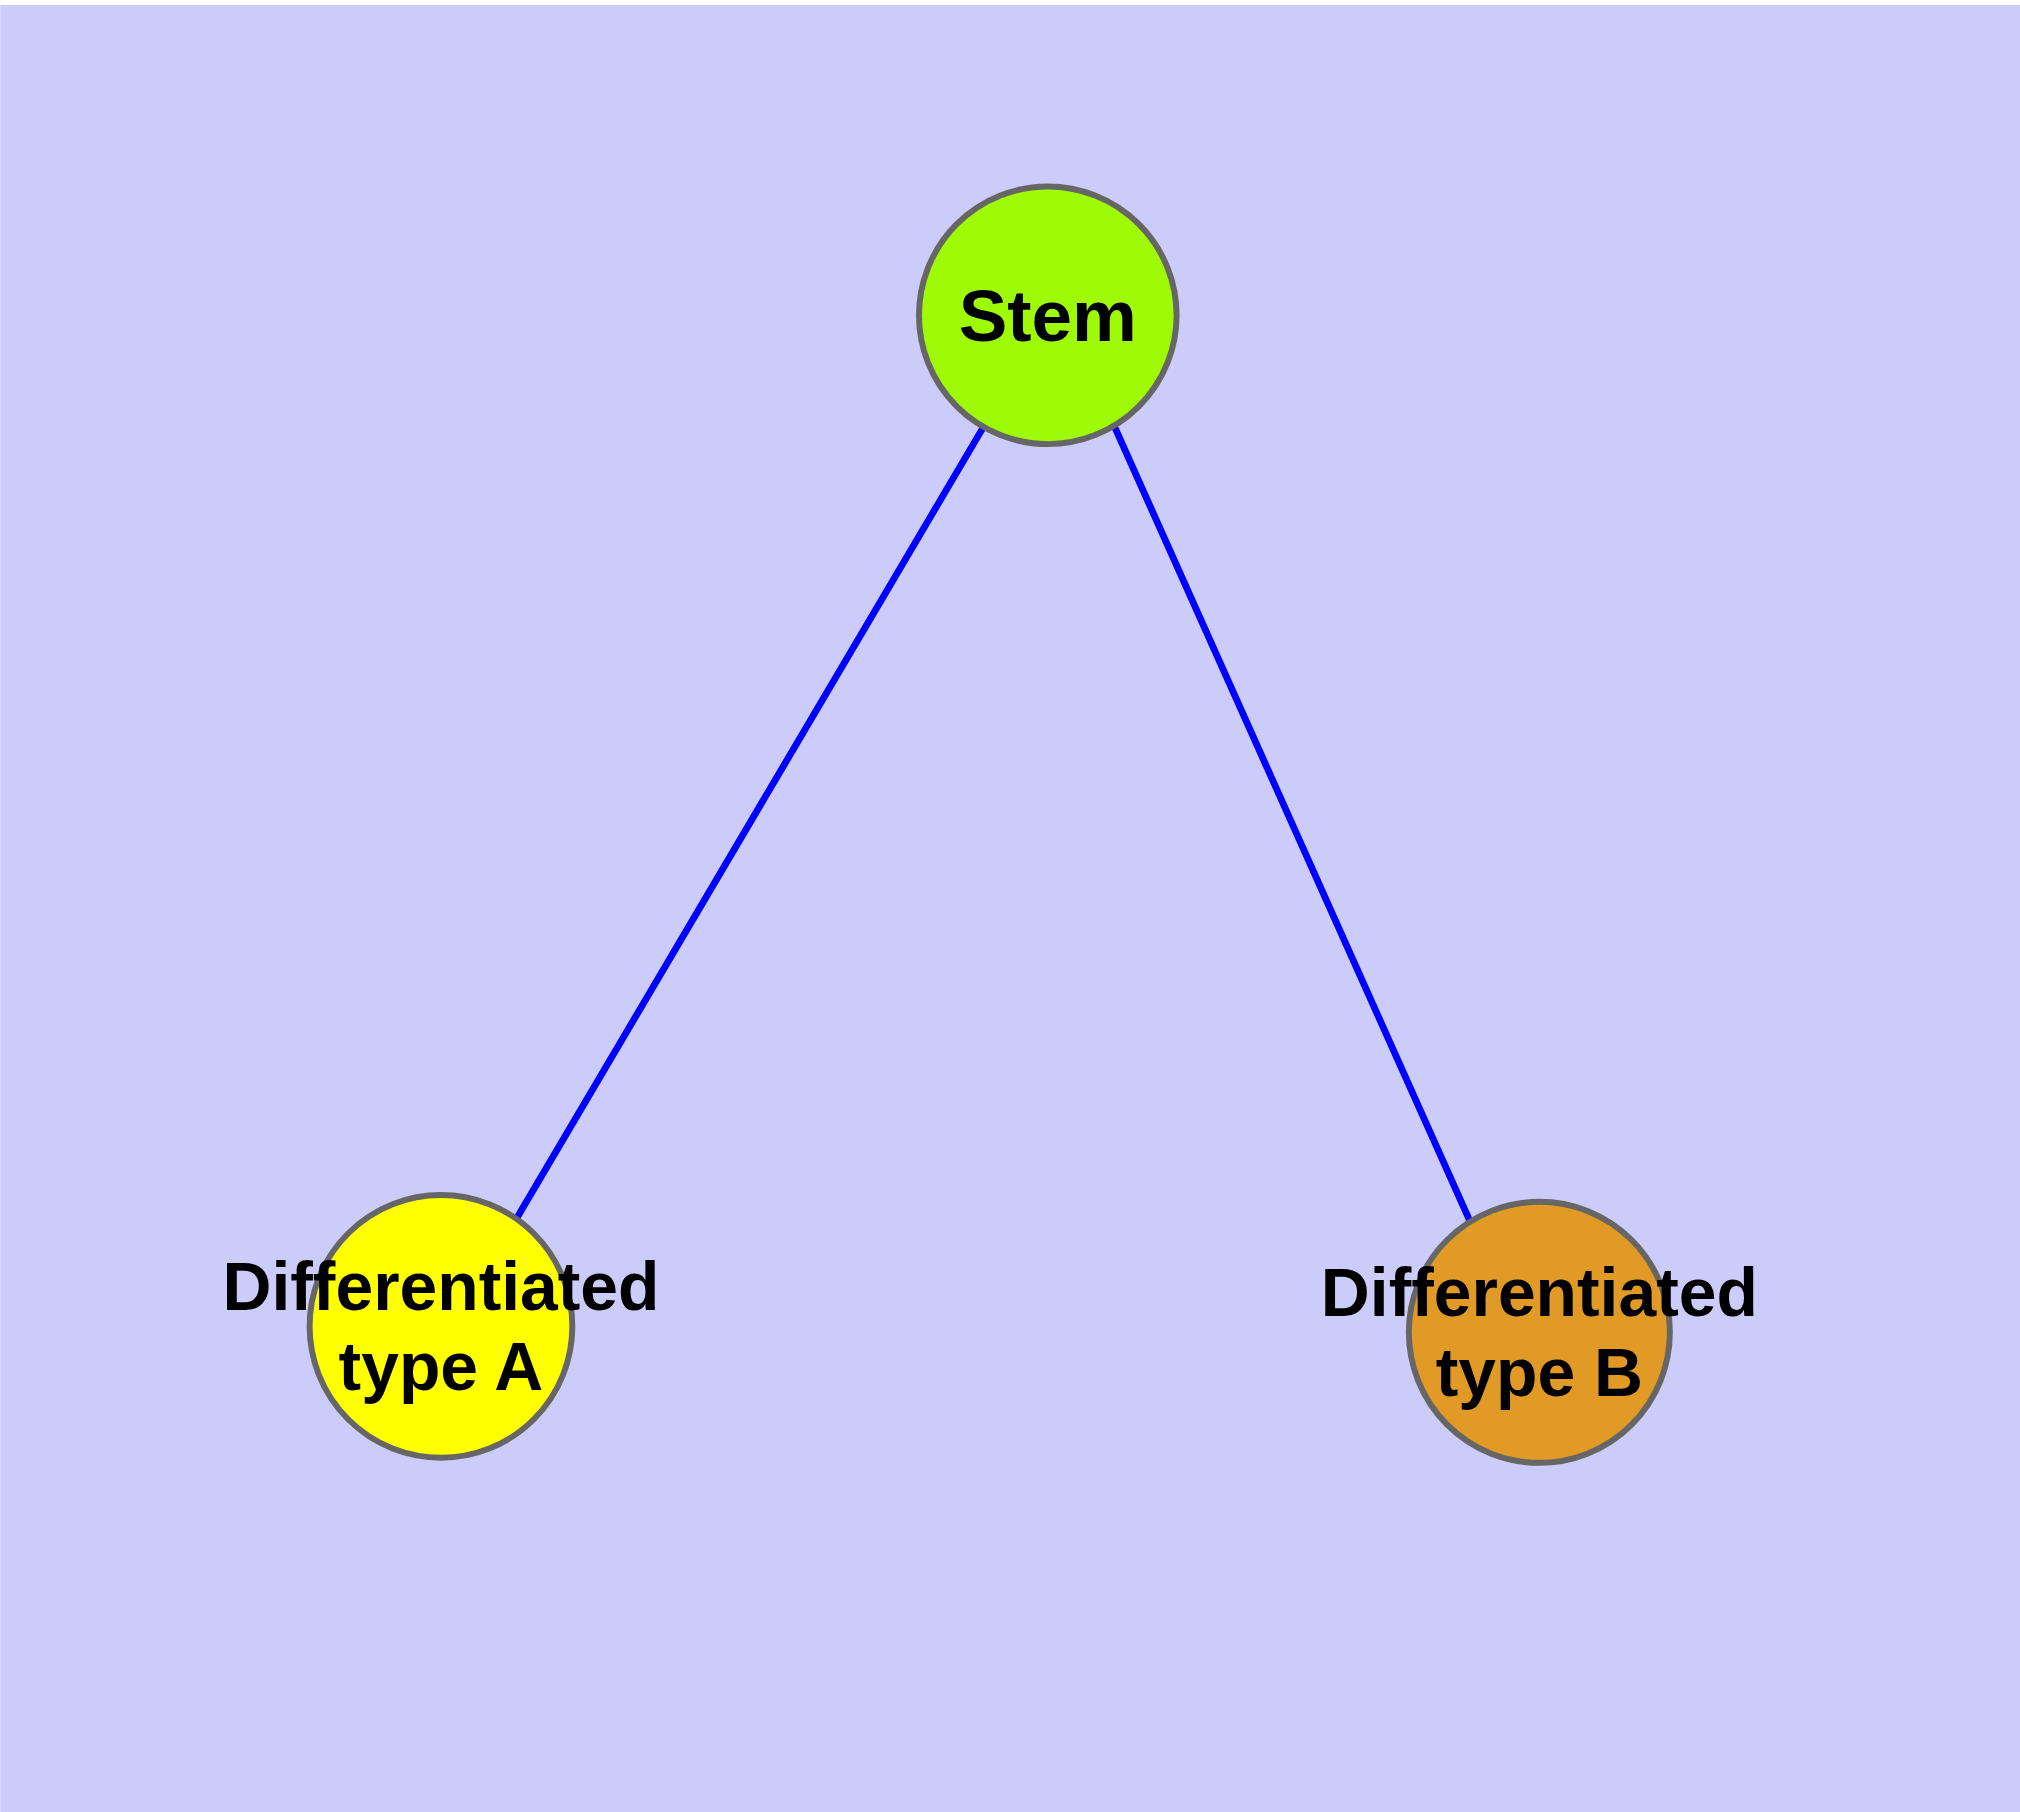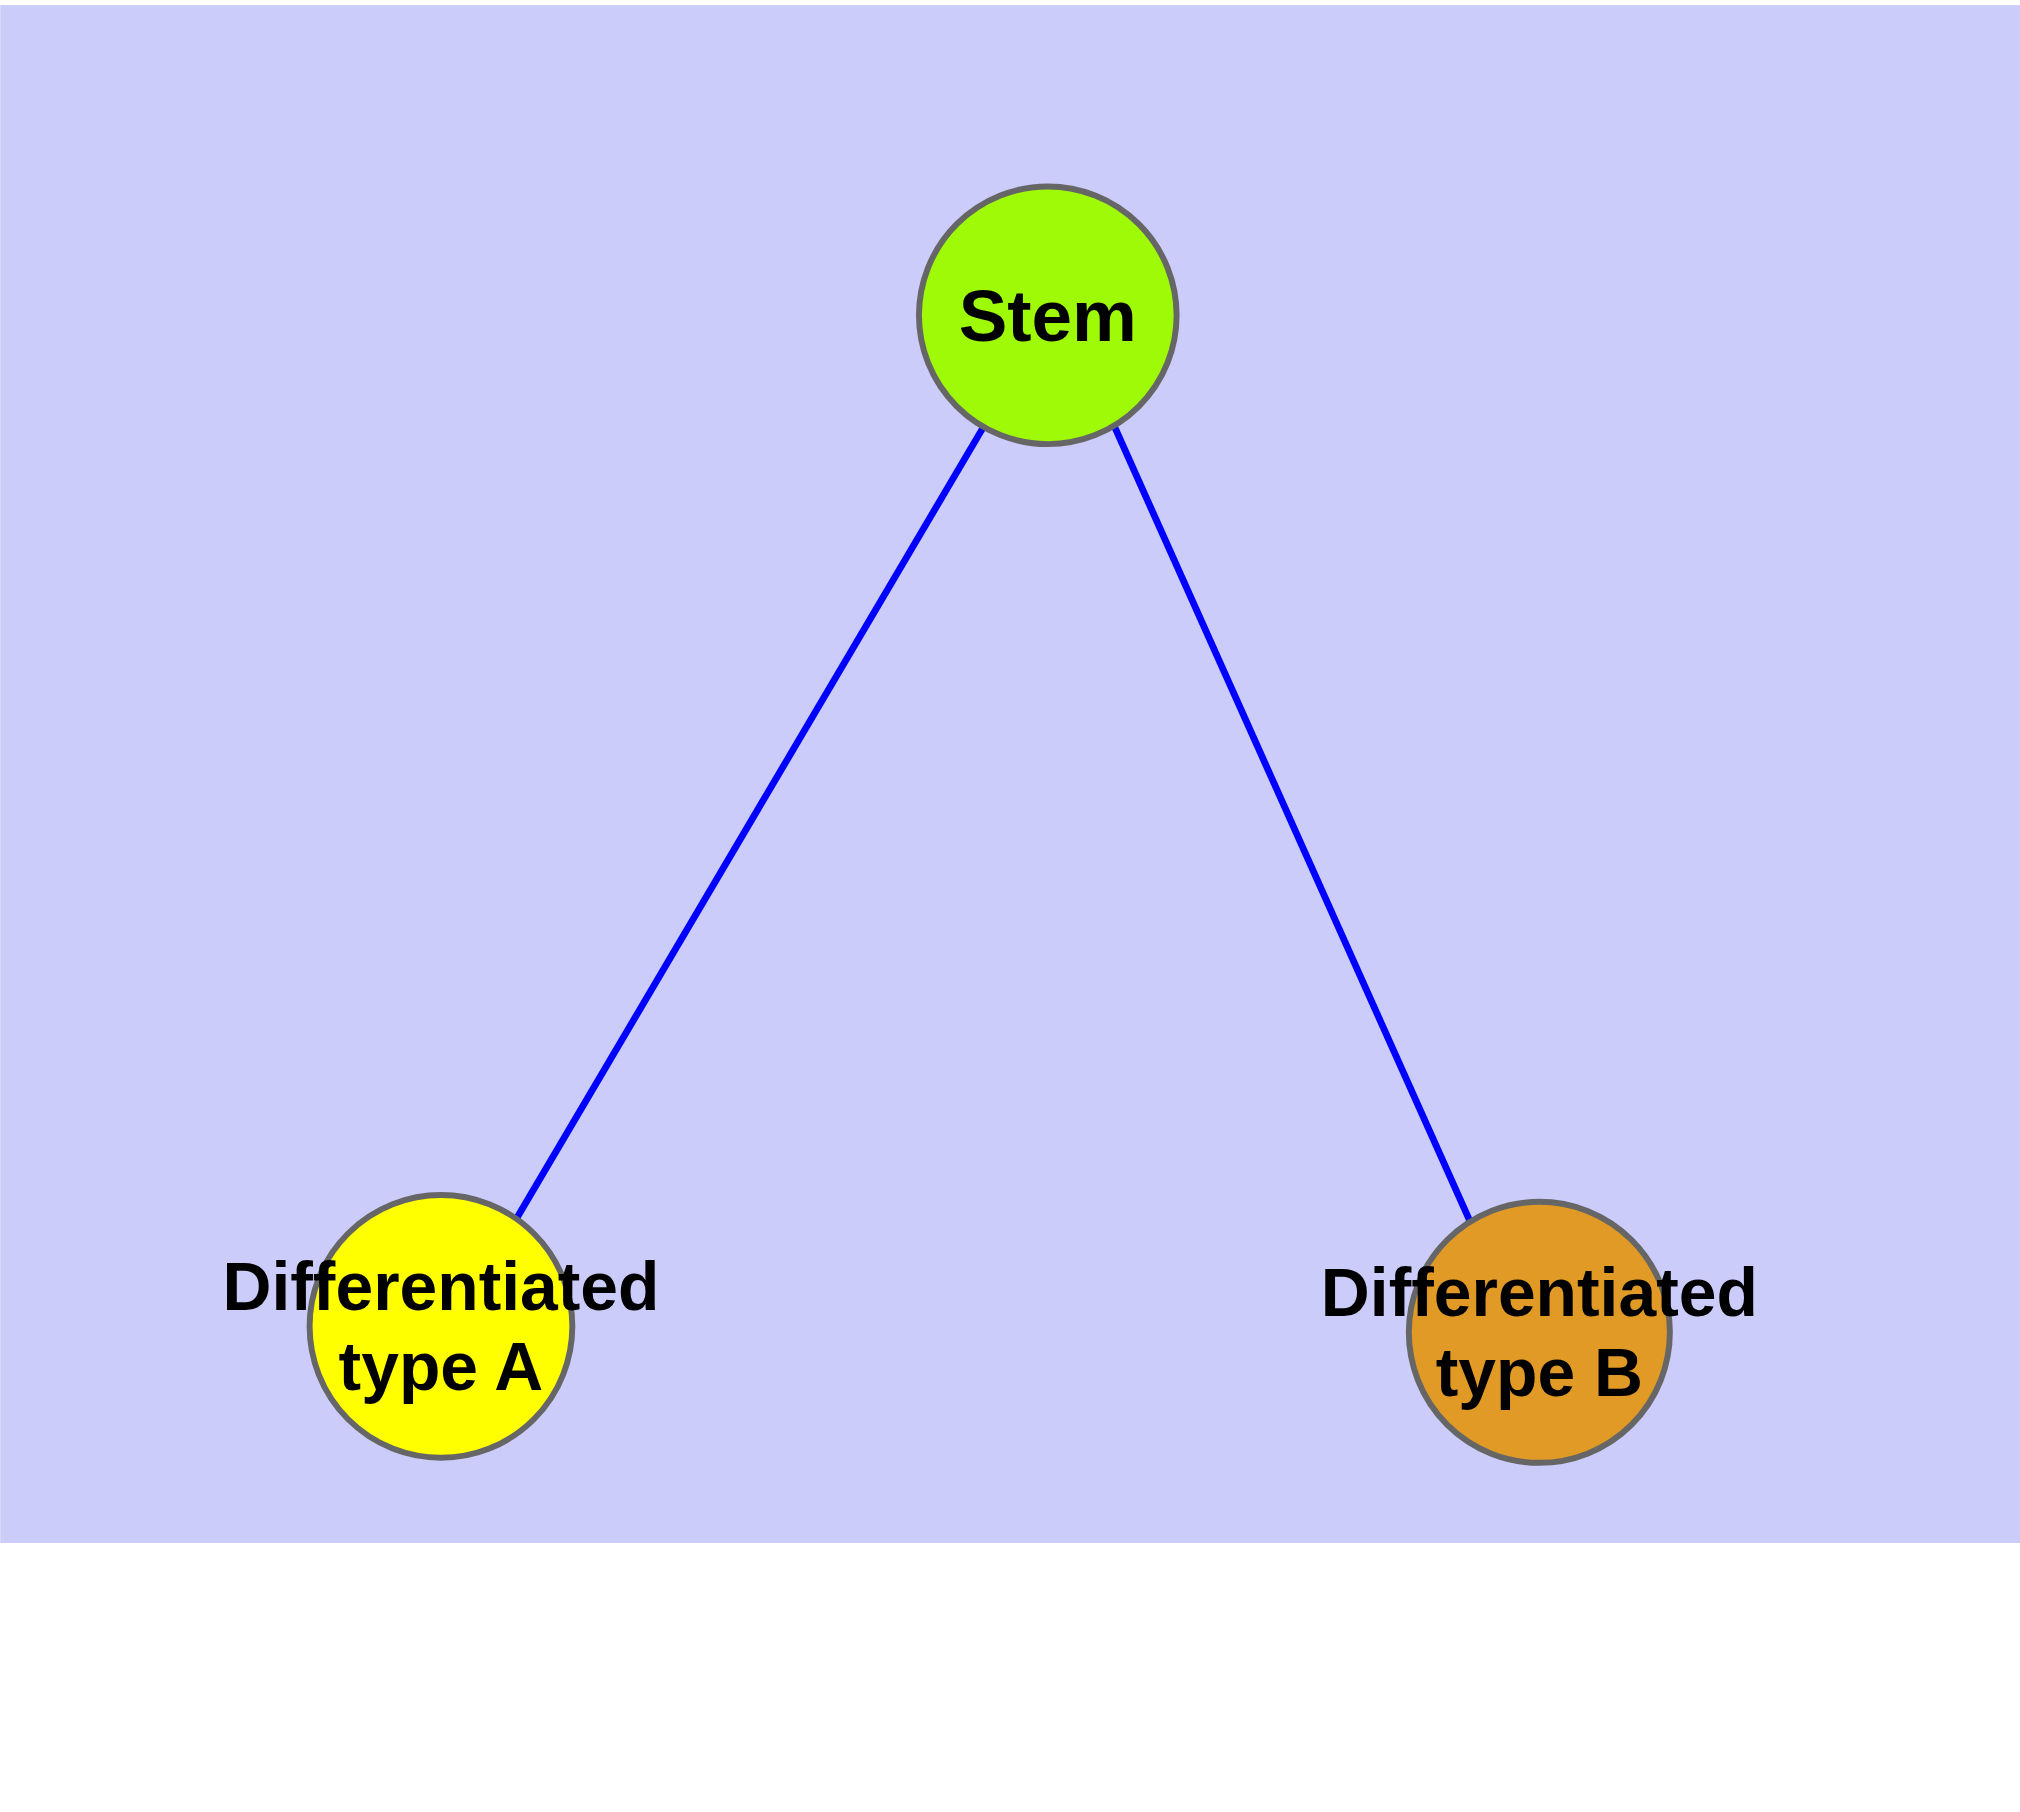--- a/index.html
+++ b/index.html
@@ -31,21 +31,21 @@
     font-weight: bold;
     fill: #000000;
     text-anchor: middle;
     paint-order: normal;
     white-space: pre;
   }
 </style>
 </head>
 <body>
 
-<div id="canvas" style="width: 2021px; height: 1543px;">
+<div id="canvas" style="width: 2021px; height: 1812px;">
   <svg id="graph-svg" viewBox="0 0 2384 2138" xmlns="http://www.w3.org/2000/svg">
 
     <rect id="bg-strip" x="0" y="0" width="2384" height="6" fill="#ffffff"></rect>
     <rect id="bg-rect" x="0" y="6" width="2384" height="2132" fill="#ccccfa"></rect>
 
     <g id="edges-layer">
         <line x1="1160" y1="504" x2="609" y2="1438" stroke="#0000ff" stroke-width="8" stroke-linecap="butt"></line>
         <line x1="1315" y1="504" x2="1735" y2="1443" stroke="#0000ff" stroke-width="8" stroke-linecap="butt"></line>
       </g>
     <g id="nodes-layer">

